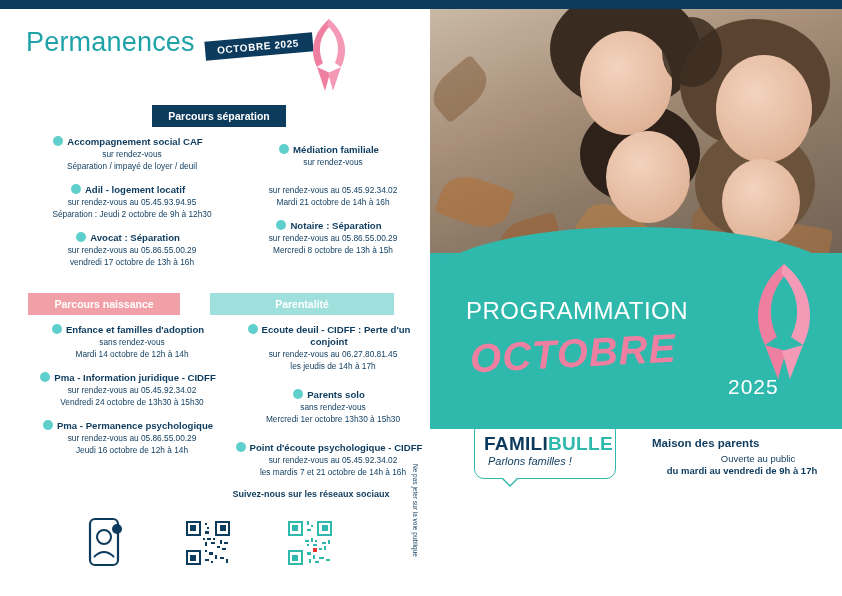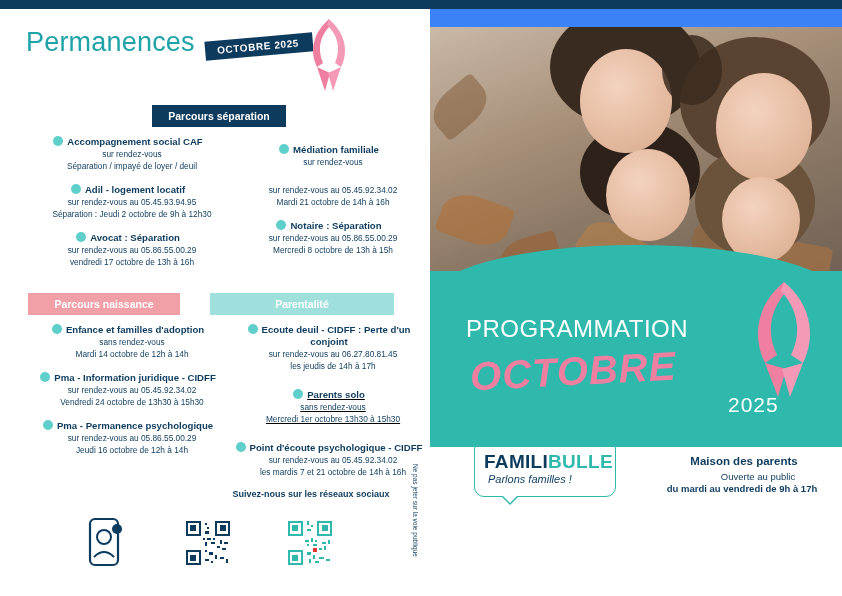--- a/index.html
+++ b/index.html
@@ -66,21 +66,21 @@
   .qr-3 { left: 288px; }
   .phone-icon { position: absolute; left: 84px; top: 508px; width: 40px; height: 52px; }
   .vertical-note {
     position: absolute; left: 412px; top: 455px;
     font-size: 6.5px; color: #0d3b5e;
     writing-mode: vertical-rl; text-orientation: mixed;
     white-space: nowrap;
   }
 
   
-  .right { position: absolute; left: 430px; top: 9px; width: 412px; height: 513px; background: #ffffff; margin-top: 18px; }
+  .right { position: absolute; left: 430px; top: 9px; width: 412px; height: 513px; background: #ffffff; }
 
   .photo {
     position: absolute; left: 0; top: 0; width: 412px; height: 260px;
     background: linear-gradient(160deg, #c9b9a6 0%, #a8907a 35%, #8d7a66 60%, #6f6054 100%);
     overflow: hidden;
   }
   .photo .leaf {
     position: absolute; border-radius: 50% 10% 50% 10%;
     background: rgba(180,110,50,.55);
   }
@@ -136,21 +136,21 @@
     border-top:9px solid #2fb9ad;
   }
   .speech::before {
     content:""; position:absolute; left: 28px; bottom:-6.5px;
     width:0;height:0;border-left:7px solid transparent;border-right:7px solid transparent;
     border-top:7px solid #ffffff; z-index:2;
   }
 
   .mdp-title {
     position: absolute; left: 222px; top: 428px; width: 184px;
-    font-size: 11.5px; font-weight: bold; color: #0d3b5e; text-align: center;
+    font-size: 11.5px; font-weight: bold; color: #0d3b5e; text-align: left;
   }
   .mdp-l1 { position: absolute; left: 236px; top: 444px; width: 184px; font-size: 9.5px; color: #0d3b5e; text-align: center; }
   .mdp-l2 { position: absolute; left: 212px; top: 456px; width: 200px; font-size: 9.5px; font-weight: bold; color: #0d3b5e; text-align: center; }
 </style>
 </head>
 <body>
 
 <div class="page">
   <div class="topbar"></div>
 
@@ -222,21 +222,21 @@
         <div class="e-line">Jeudi 16 octobre de 12h à 14h</div>
       </div>
     </div>
 
     <div class="col col-r" style="top:314px;">
       <div class="entry centered">
         <div class="e-title"><span class="dot"></span><span>Ecoute deuil - CIDFF : Perte d'un conjoint</span></div>
         <div class="e-line">sur rendez-vous au 06.27.80.81.45</div>
         <div class="e-line">les jeudis de 14h à 17h</div>
       </div>
-      <div class="entry centered" style="margin-top:16px;text-decoration:underline;">
+      <div class="entry centered" style="margin-top:16px;">
         <div class="e-title"><span class="dot"></span><span>Parents solo</span></div>
         <div class="e-line">sans  rendez-vous</div>
         <div class="e-line">Mercredi 1er octobre 13h30 à 15h30</div>
       </div>
       <div class="entry centered" style="margin-top:16px;">
         <div class="e-title"><span class="dot"></span><span>Point d'écoute psychologique - CIDFF</span></div>
         <div class="e-line">sur rendez-vous au 05.45.92.34.02</div>
         <div class="e-line">les mardis 7 et 21 octobre de 14h à 16h</div>
       </div>
     </div>

